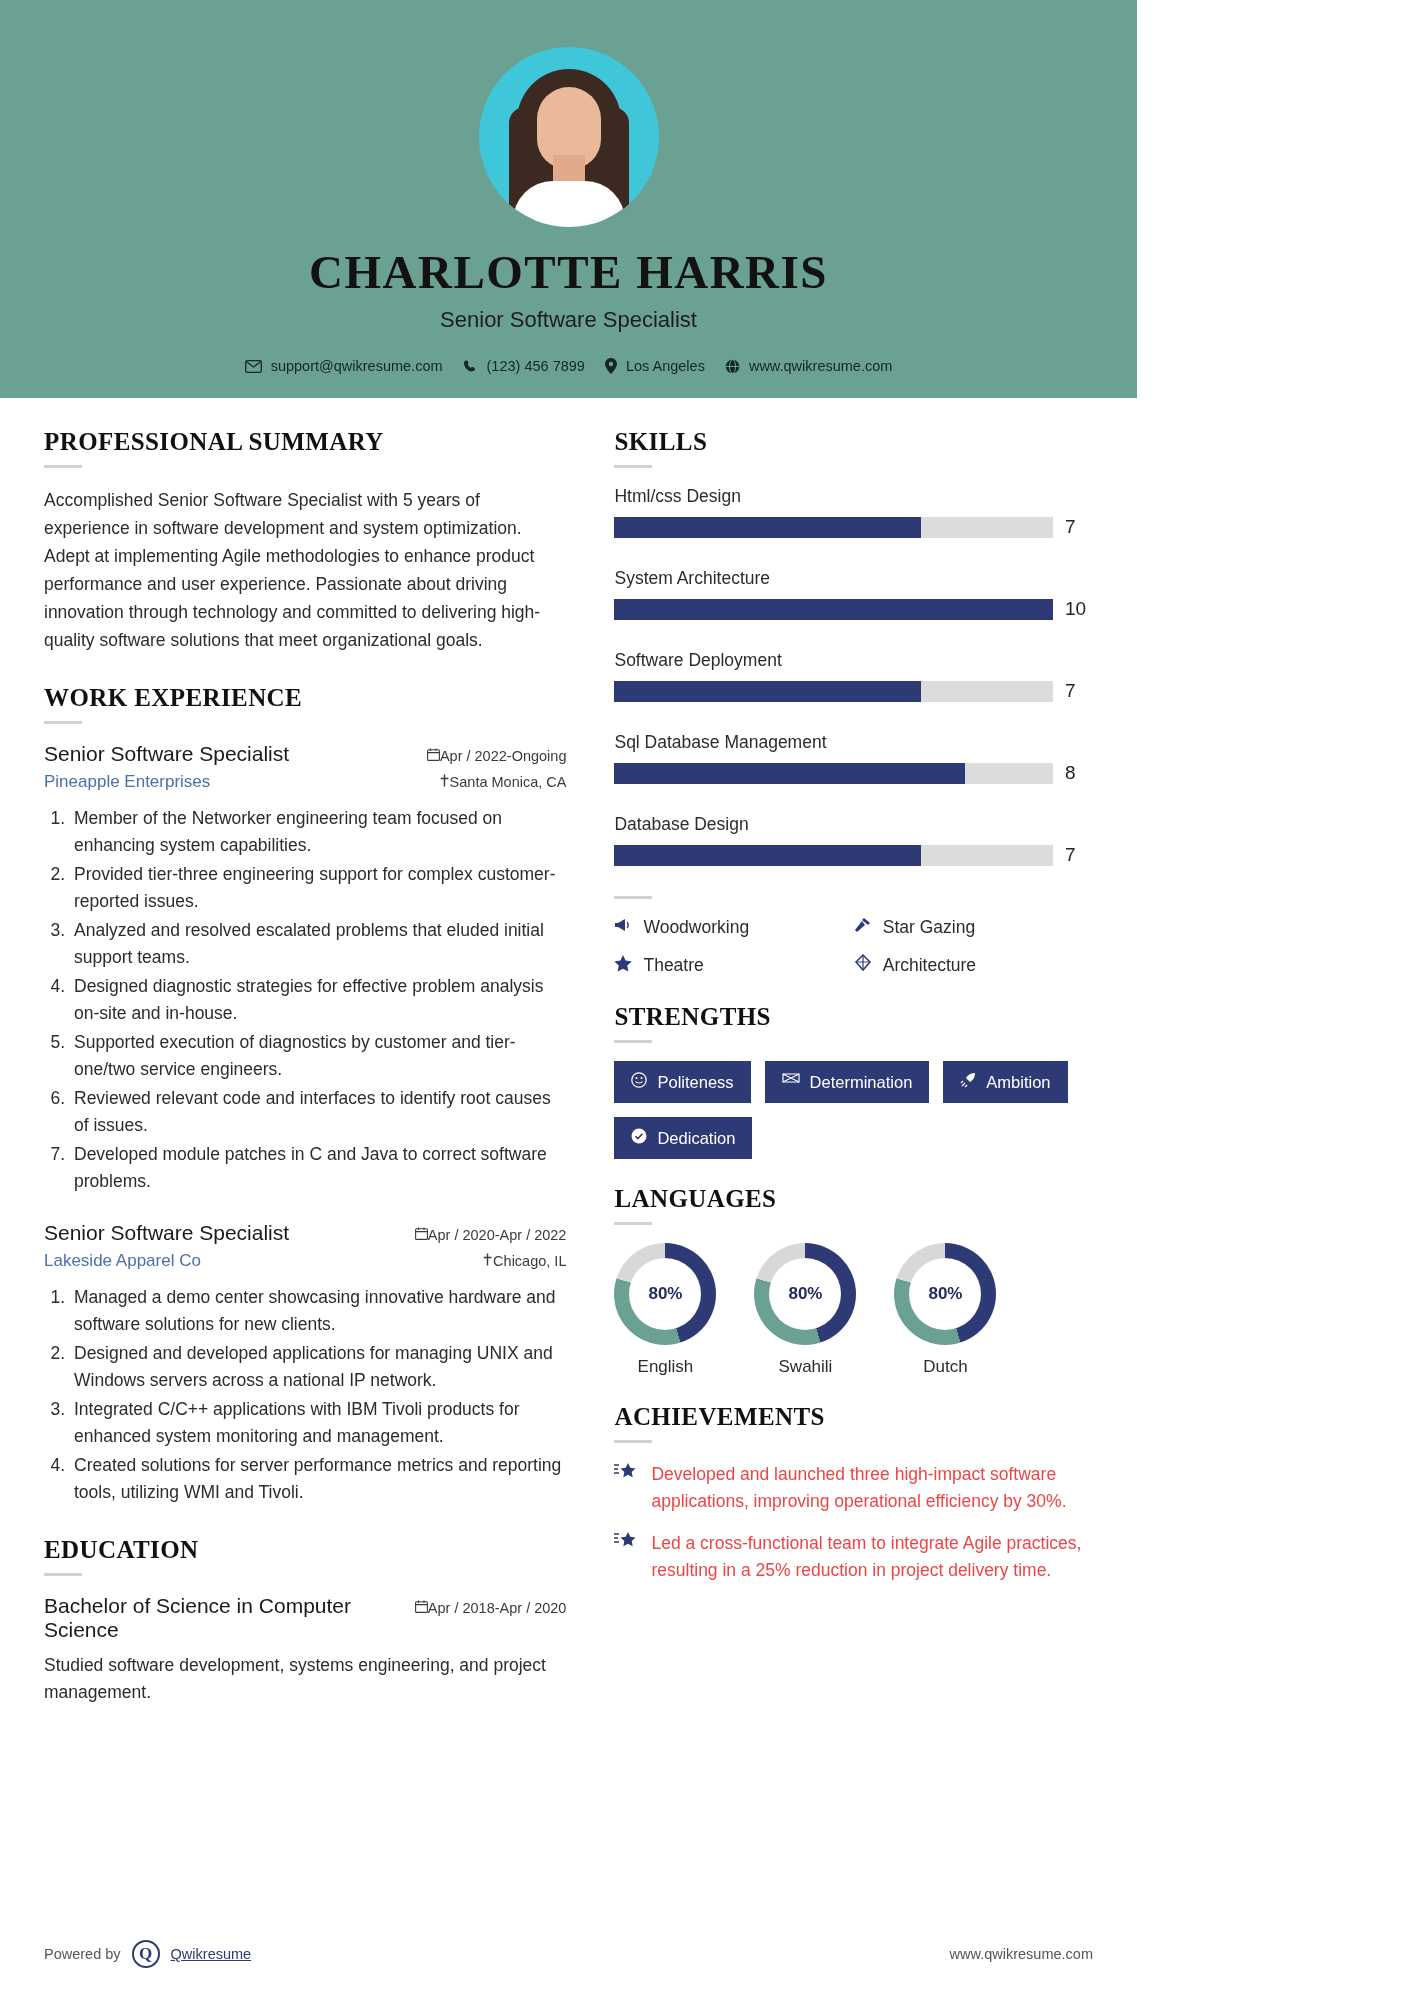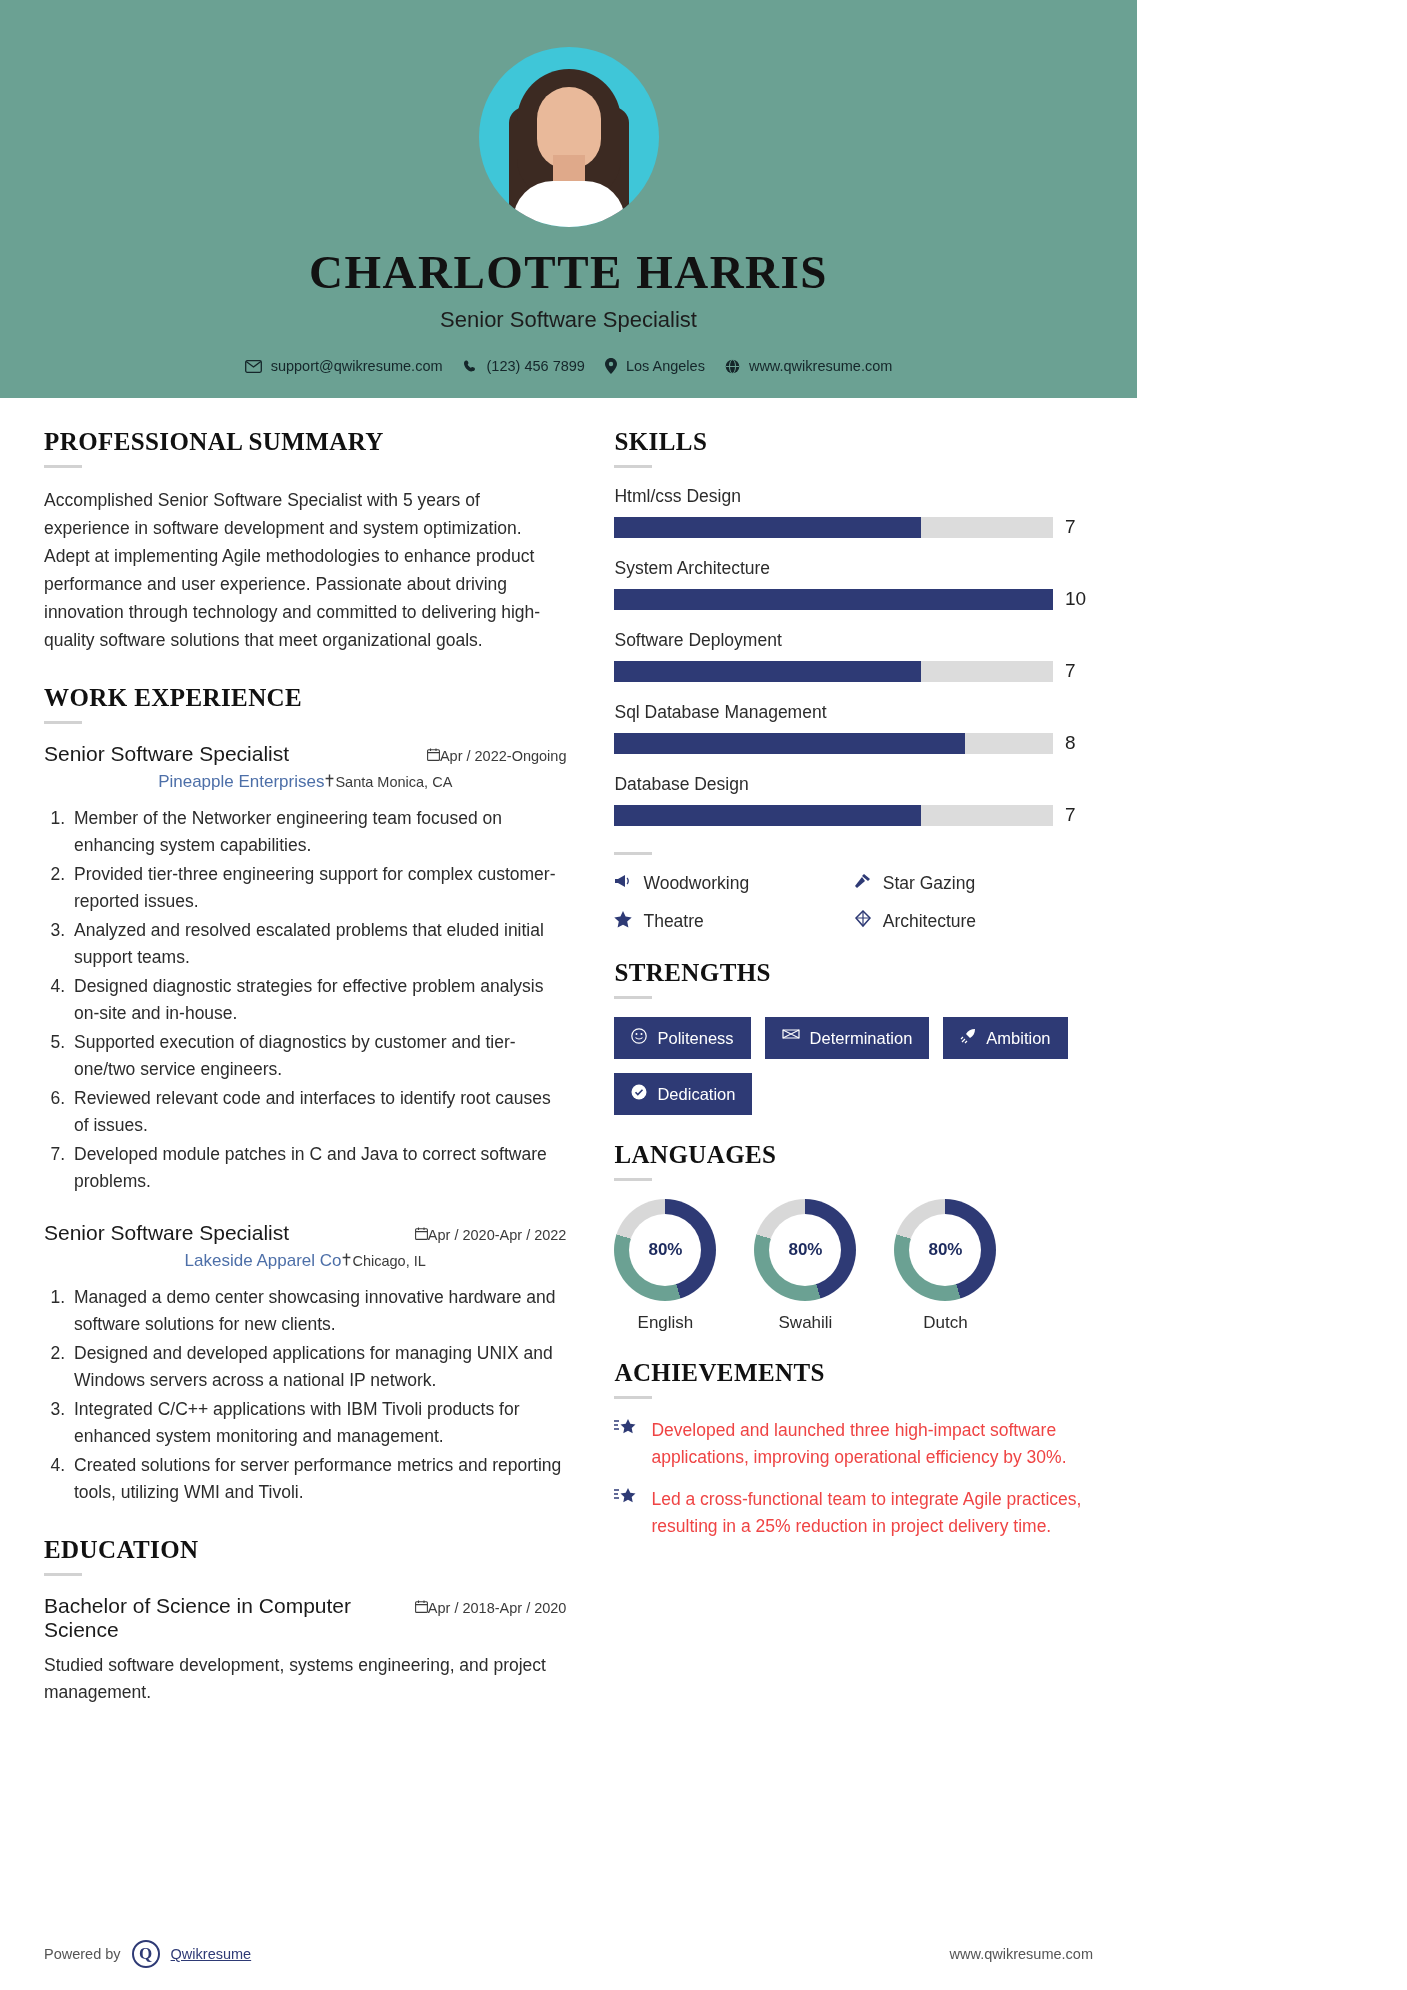--- a/index.html
+++ b/index.html
@@ -84,29 +84,29 @@
     text-transform: uppercase;
   }
   .sec-rule { width: 38px; height: 3px; background: #d2d2d2; margin: 9px 0 18px 0; }
 
   .summary-text { font-size: 17.5px; line-height: 28px; color: #2c2c2c; }
 
   .job { margin-top: 8px; }
   .job-head { display: flex; justify-content: space-between; align-items: baseline; }
   .job-title { font-size: 21px; color: #1a1a1a; }
   .job-meta { font-size: 14.5px; color: #3b3b3b; display:flex; align-items:center; white-space: nowrap;}
-  .job-sub { display: flex; justify-content: center; align-items: baseline; margin-top: 6px; }
+  .job-sub { display: flex; justify-content: space-between; align-items: baseline; margin-top: 6px; }
   .job-company { font-size: 17px; color: #4d6fa8; }
   ol.bullets { margin: 13px 0 0 26px; }
   ol.bullets li { font-size: 17.5px; line-height: 27px; color: #2c2c2c; margin-bottom: 2px; padding-left: 4px;}
 
   .edu-desc { font-size: 17.5px; line-height: 27px; color: #2c2c2c; margin-top: 10px; }
 
   
-  .skill { margin-bottom: 20px; }
+  .skill { margin-bottom: 30px; }
   .skill-name { font-size: 17.5px; color: #2c2c2c; margin-bottom: 9px; }
   .skill-bar-row { display: flex; align-items: center; gap: 12px; }
   .skill-track { flex: 1; height: 21px; background: #dcdcdc; }
   .skill-fill { height: 100%; background: #2e3a75; }
   .skill-val { font-size: 19px; color: #222; width: 28px; }
 
   
   .interests-grid { display: grid; grid-template-columns: 1fr 1fr; row-gap: 16px; margin-bottom: 6px; }
   .interest { display: flex; align-items: center; gap: 11px; font-size: 17.5px; color: #2c2c2c; }
 

